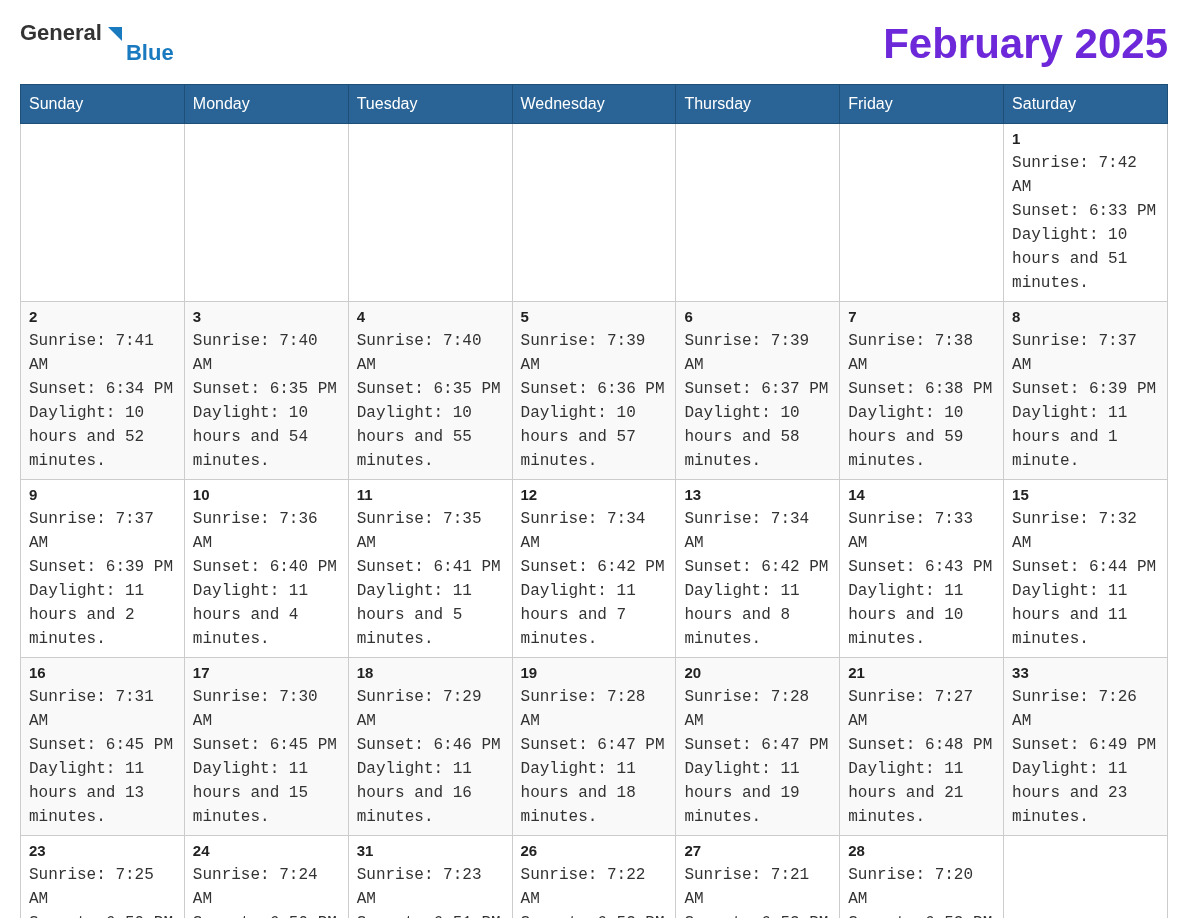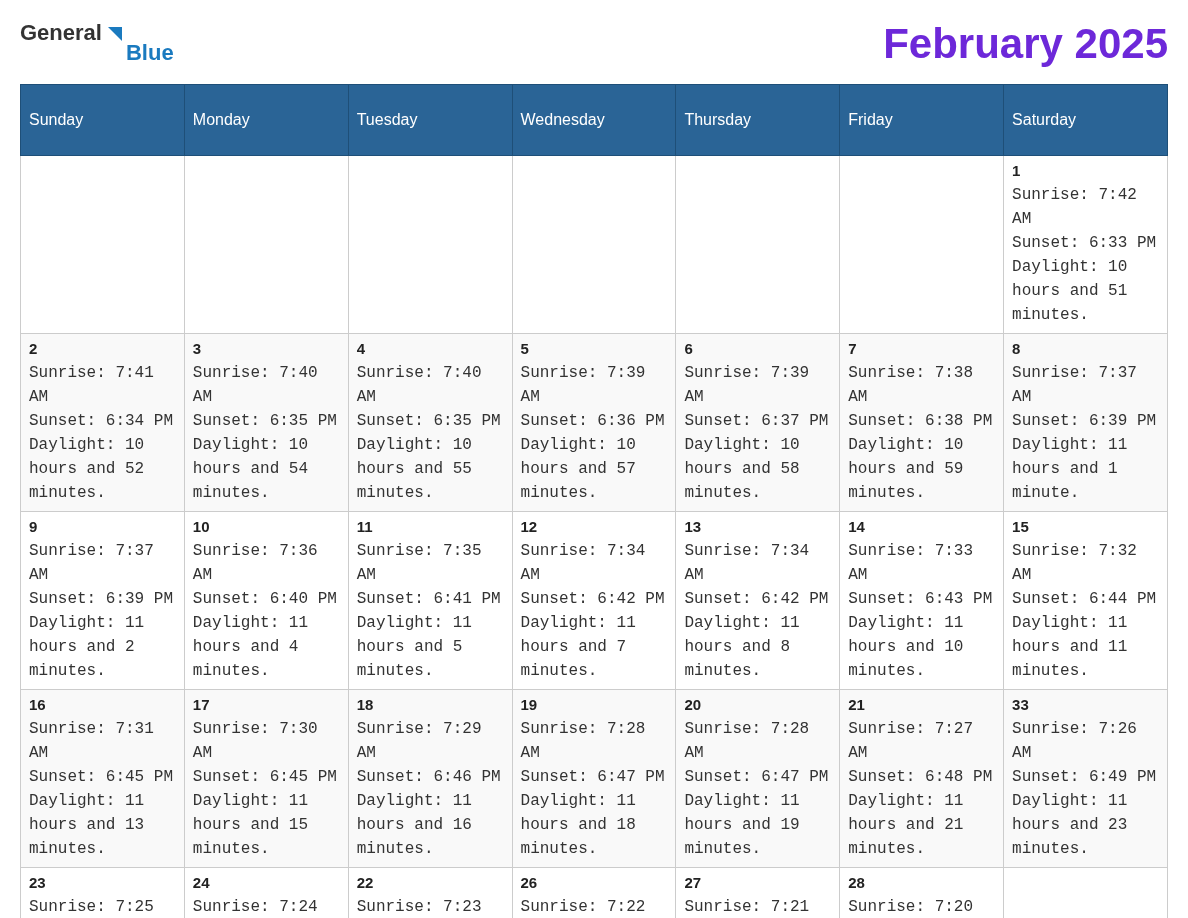--- a/index.html
+++ b/index.html
@@ -48,21 +48,21 @@
       margin-top: 4px;
     }
     .calendar {
       width: 100%;
       border-collapse: collapse;
       border: 1px solid #aaa;
     }
     .calendar th {
       background-color: #2a6496;
       color: #fff;
-      padding: 26px 8px;
+      padding: 10px 8px;
       text-align: left;
       font-size: 16px;
       font-weight: normal;
       border: 1px solid #1e4f78;
     }
     .calendar td {
       vertical-align: top;
       padding: 6px 8px;
       border: 1px solid #ccc;
       width: calc(100% / 7);
@@ -226,21 +226,21 @@
       <tr>
         <td>
           <div class="day-number">23</div>
           <div class="day-info">Sunrise: 7:25 AM<br>Sunset: 6:50 PM<br>Daylight: 11 hours and 24 minutes.</div>
         </td>
         <td>
           <div class="day-number">24</div>
           <div class="day-info">Sunrise: 7:24 AM<br>Sunset: 6:50 PM<br>Daylight: 11 hours and 26 minutes.</div>
         </td>
         <td>
-          <div class="day-number">22</div>
+          <div class="day-number">31</div>
           <div class="day-info">Sunrise: 7:23 AM<br>Sunset: 6:51 PM<br>Daylight: 11 hours and 28 minutes.</div>
         </td>
         <td>
           <div class="day-number">26</div>
           <div class="day-info">Sunrise: 7:22 AM<br>Sunset: 6:52 PM<br>Daylight: 11 hours and 29 minutes.</div>
         </td>
         <td>
           <div class="day-number">27</div>
           <div class="day-info">Sunrise: 7:21 AM<br>Sunset: 6:52 PM<br>Daylight: 11 hours and 31 minutes.</div>
         </td>

